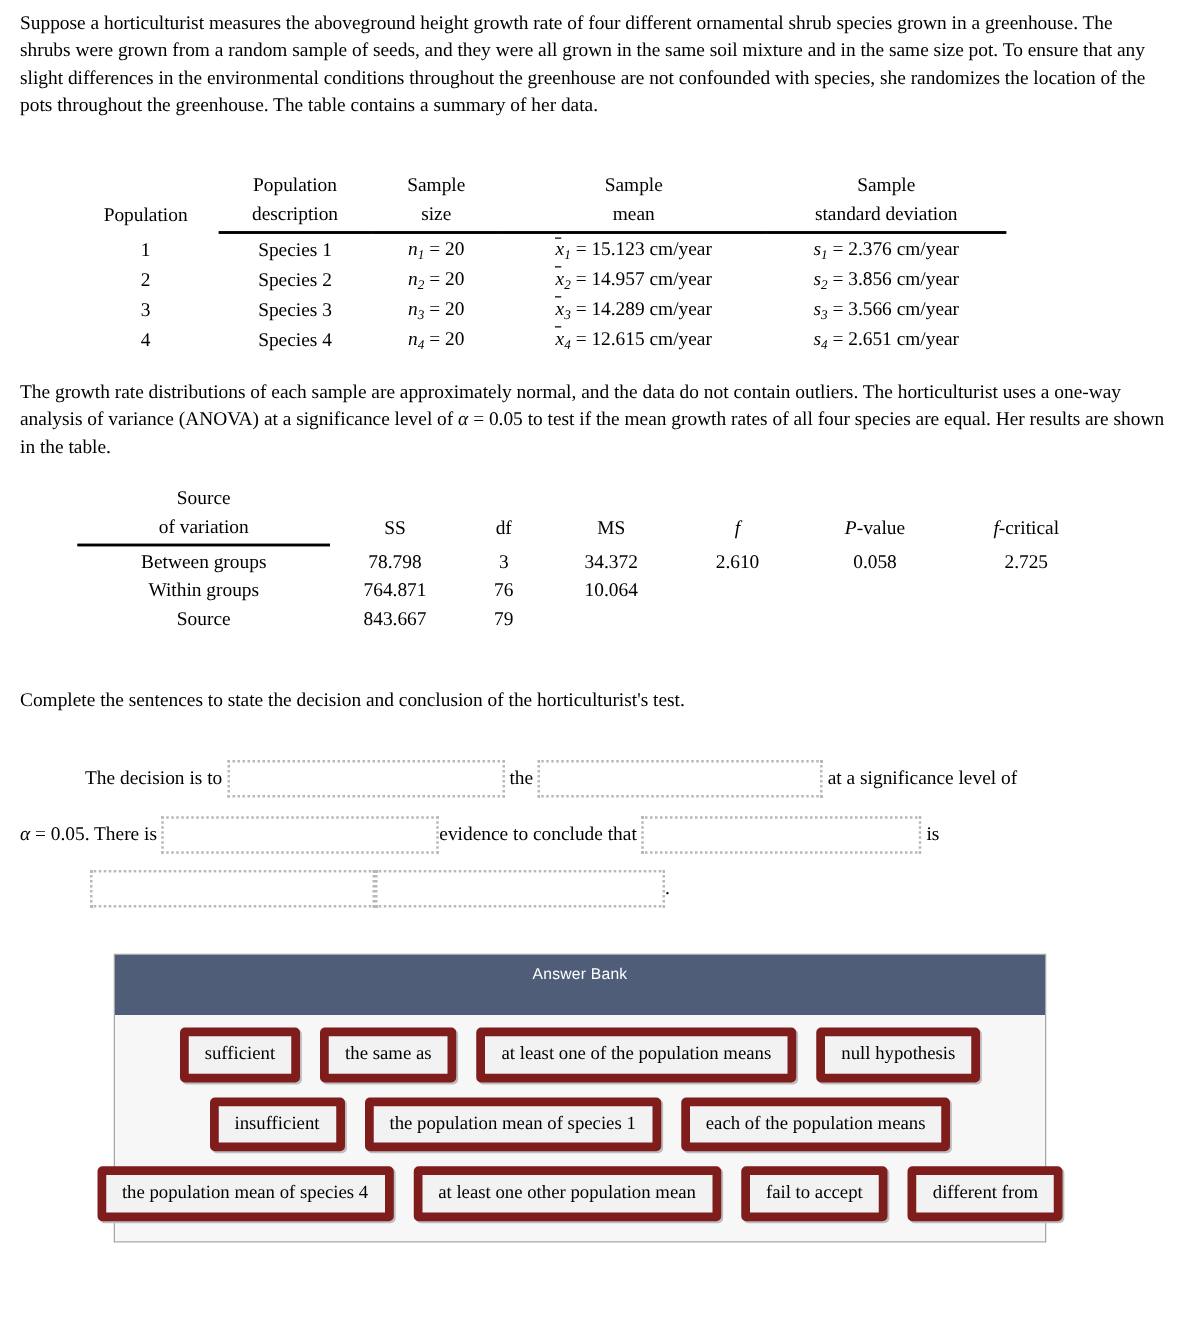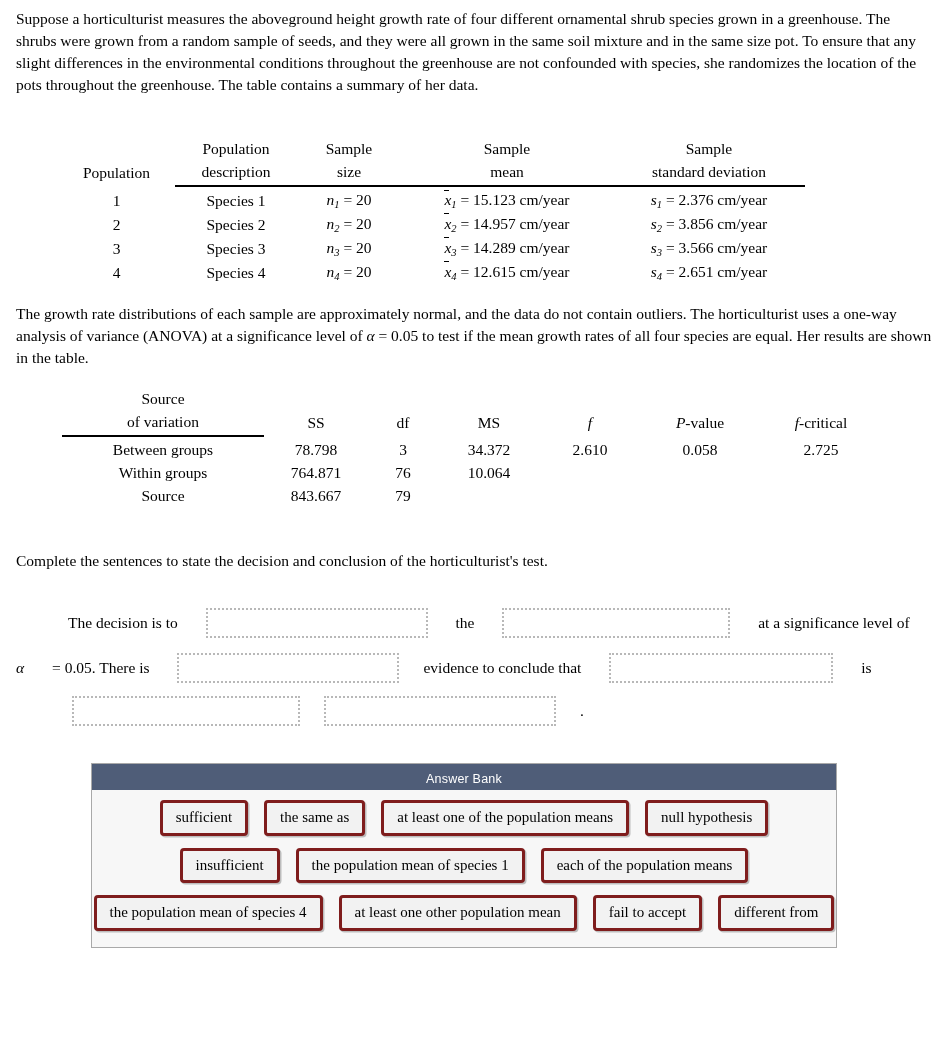--- a/index.html
+++ b/index.html
@@ -83,21 +83,20 @@
   #answer-sentences {
     position: absolute;
     left: 16px;
     top: 600px;
     width: 916px;
   }
   .sent-row {
     display: flex;
     align-items: center;
     flex-wrap: nowrap;
-    gap: 24px;
   }
   #sentence-row-1 { height: 46px; padding-left: 52px; }
   #sentence-row-2 { height: 44px; padding-left: 0px; }
   #sentence-row-3 { height: 42px; padding-left: 56px; }
 
   .blank {
     display: inline-block;
     border: 2px dotted #b8b8b8;
     background: #fff;
     height: 30px;
@@ -124,36 +123,36 @@
     background: #f7f7f7;
     box-sizing: border-box;
   }
   #answer-bank-header {
     background: #4f5d78;
     color: #ffffff;
     text-align: center;
     font-family: "Liberation Sans", sans-serif;
     font-size: 12.5px;
     letter-spacing: .2px;
-    padding: 8px 0 4px 0;
+    padding: 8px 0 26px 0;
   }
   #answer-bank-body {
     padding: 10px 8px 14px 8px;
   }
   .bank-row {
     display: flex;
     justify-content: center;
     align-items: center;
     gap: 16px;
     margin-bottom: 12px;
   }
   .bank-row:last-child { margin-bottom: 2px; }
   .bank-tile {
     background: #f2f2f2;
-    border: 3px solid #7f1d1d;
+    border: 7px solid #7f1d1d;
     border-radius: 4px;
     padding: 6px 13px 7px 13px;
     font-size: 15px;
     line-height: 1.1;
     white-space: nowrap;
     box-shadow: 1.5px 1.5px 0 0 #bdbdbd;
     color: #000;
   }
 </style>
 </head>

